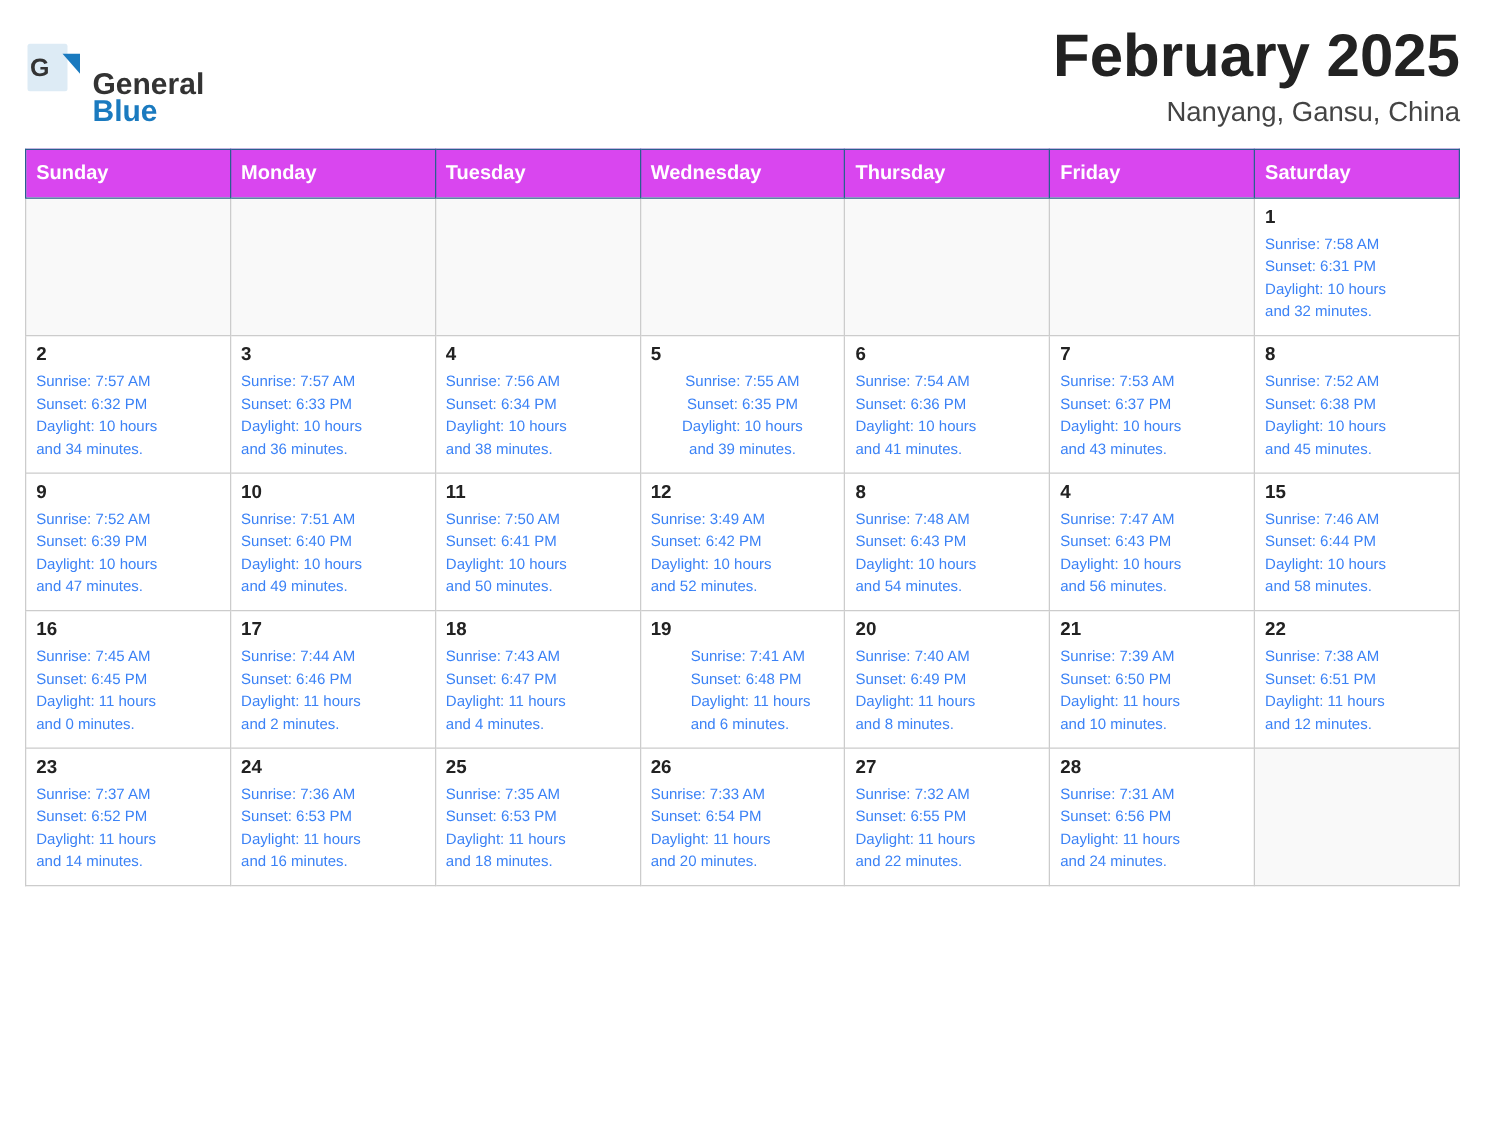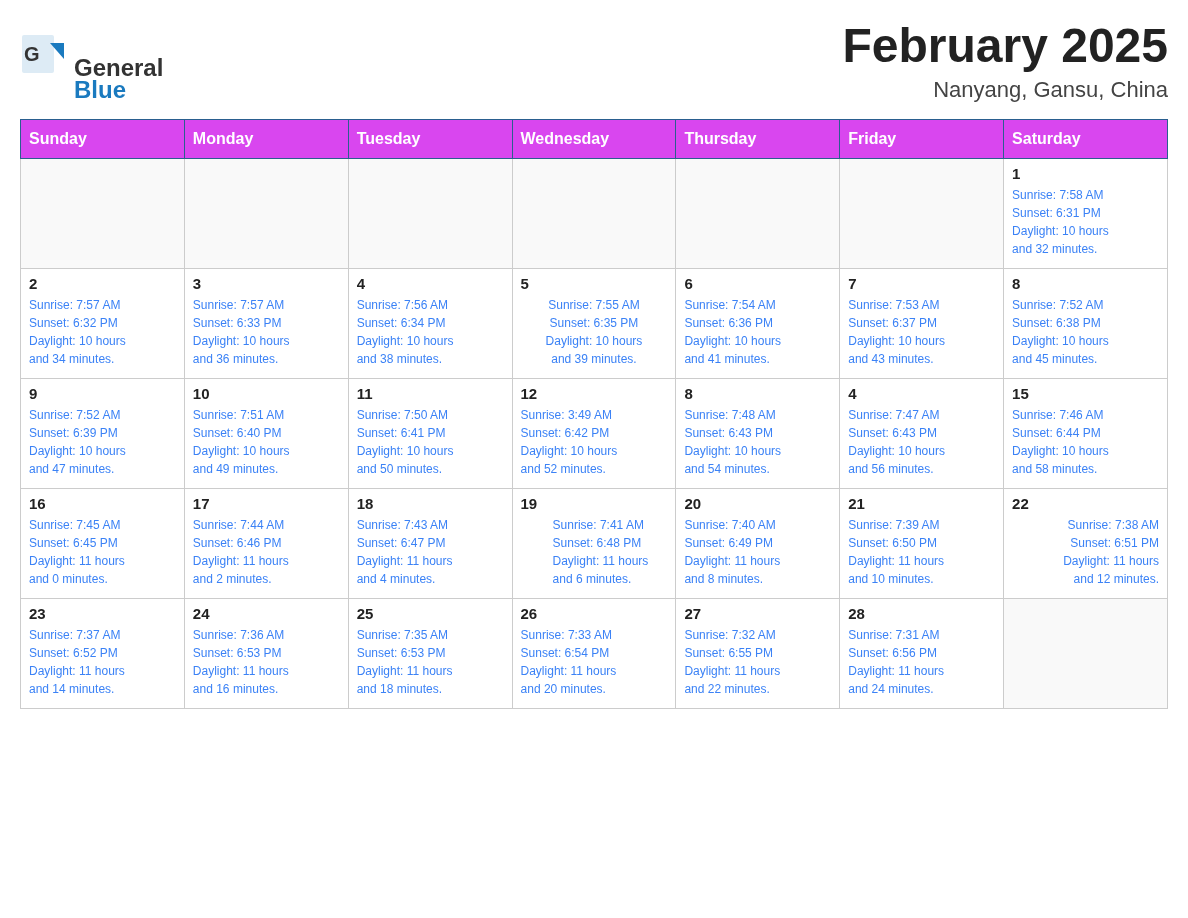--- a/index.html
+++ b/index.html
@@ -290,21 +290,21 @@
         </td>
         <td>
           <span class="day-number">21</span>
           <div class="day-info" style="white-space: pre-line;">Sunrise: 7:39 AM
 Sunset: 6:50 PM
 Daylight: 11 hours
 and 10 minutes.</div>
         </td>
         <td>
           <span class="day-number">22</span>
-          <div class="day-info" style="white-space: pre-line; text-align: right;">Sunrise: 7:38 AM
+          <div class="day-info" style="white-space: pre-line;">Sunrise: 7:38 AM
 Sunset: 6:51 PM
 Daylight: 11 hours
 and 12 minutes.</div>
         </td>
       </tr>
       <tr class="week-row">
         <td>
           <span class="day-number">23</span>
           <div class="day-info" style="white-space: pre-line;">Sunrise: 7:37 AM
 Sunset: 6:52 PM

